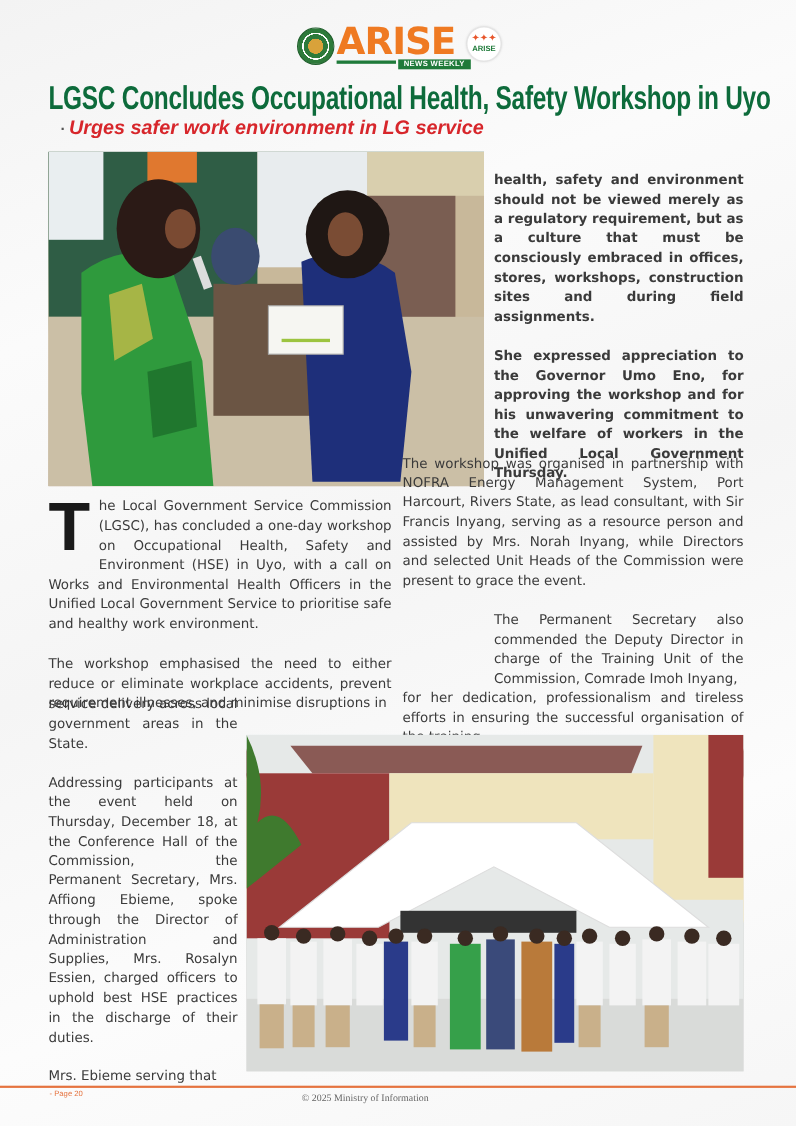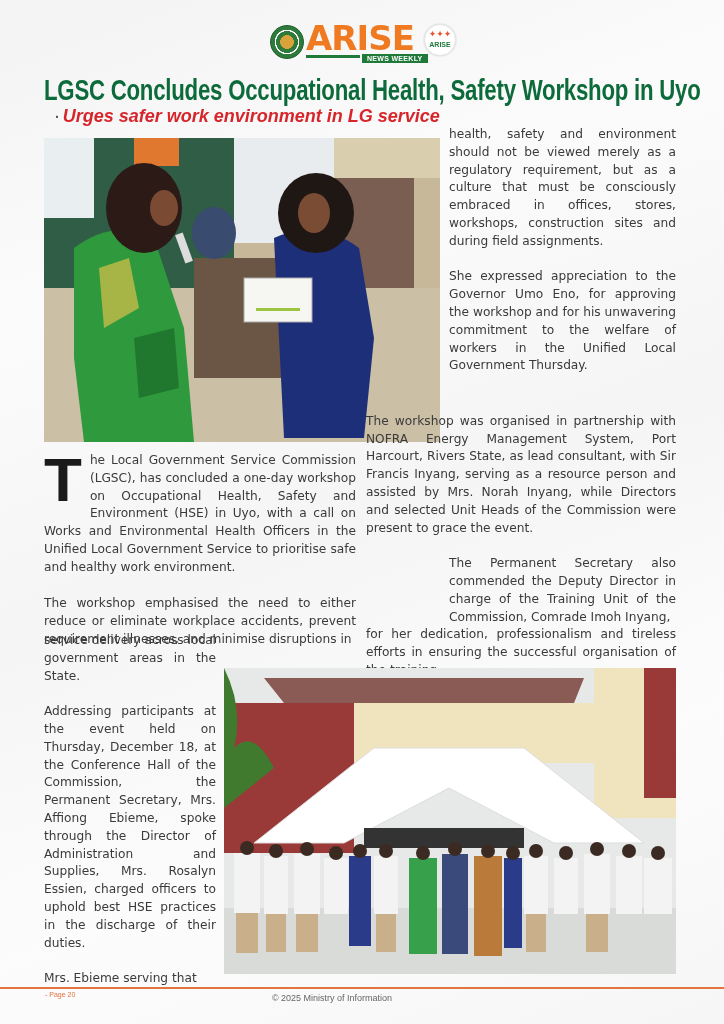--- a/index.html
+++ b/index.html
@@ -33,33 +33,33 @@
 
     .photo { position:absolute; overflow:hidden; }
     .photo1 { left:44px; top:138px; width:396px; height:304px;
       background: linear-gradient(180deg, #2e5a3e 0%, #3c6a48 30%, #c9b79b 55%, #b5a487 100%); }
     .photo2 { left:224px; top:668px; width:452px; height:306px;
       background: linear-gradient(180deg, #dfe7ea 0%, #dfe7ea 4%, #8d4a46 5%, #8d4a46 12%, #eadfb6 13%, #eadfb6 55%, #cfd3d1 56%, #d8dad8 100%); }
 
     .col-text { position:absolute; font-family:"DejaVu Sans", sans-serif; font-size:12.2px; line-height:17.8px;
       color:#3a3a3a; text-align:justify; margin:0; }
     .col-text p { margin:0 0 17.8px 0; }
-    .right-top { left:449px; top:126px; width:227px; }
+    .right-top { left:449px; top:155px; width:227px;font-weight:bold; }
     .right-mid { left:366px; top:395px; width:310px; }
     .right-mid .indent-block { padding-left:83px; }
     .left-intro { left:44px; top:452px; width:312px; }
     .dropcap { float:left; font-family:"Liberation Sans", sans-serif; font-size:62px; line-height:52px;
       font-weight:bold; color:#1a1a1a; margin:2px 8px 0 0; }
     .left-mid { left:44px; top:595px; width:312px; }
     .left-low { left:44px; top:665px; width:172px; }
 
     .footer-rule { position:absolute; left:0; top:987px; width:724px; height:2px; background:#e5733f; }
     .footer-page { position:absolute; left:45px; top:991px; font-size:7px; color:#e5733f; }
     .footer-copy { position:absolute; left:0; width:664px; top:993px; text-align:center; font-size:9px; color:#666;
-      font-family:Liberation Sans, sans-serif; }
+      font-family:Liberation Serif, serif; }
   </style>
 </head>
 <body>
 
 <div class="masthead">
   <div class="seal"></div>
   <div class="brand">ARISE</div>
   <div class="brand-bar"></div>
   <div class="brand-sub">NEWS WEEKLY</div>
   <div class="arise-badge">

